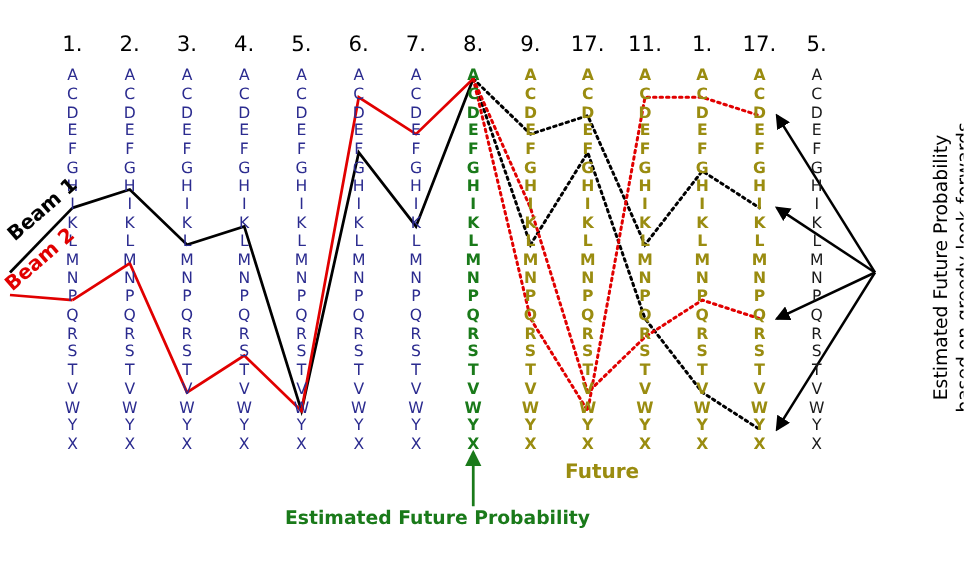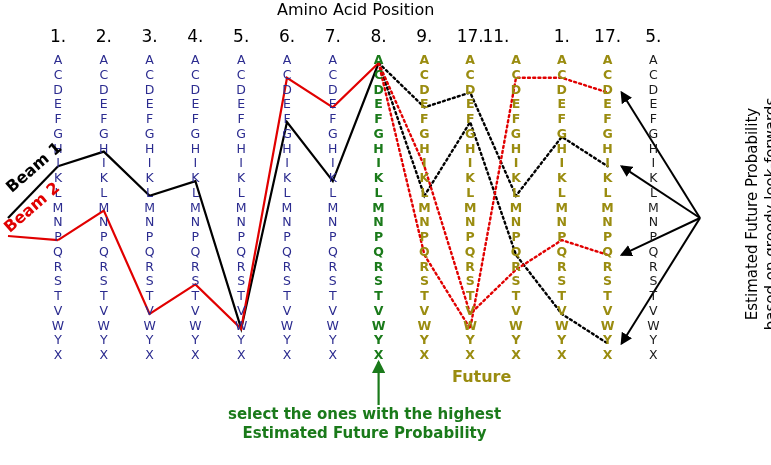--- a/index.html
+++ b/index.html
@@ -29,21 +29,20 @@
 
   .caption{position:absolute;font-size:15px;font-weight:bold;color:#1a7a1a;
            text-align:center;line-height:19px;white-space:nowrap;}
   .depth{position:absolute;font-size:16px;font-weight:bold;color:#9a8c10;}
 </style>
 </head>
 <body>
 
 <div id="stage">
 
-  <div class="title" style="left:277px;top:0px;">Amino Acid Position</div>
 
   <svg id="svg-layer">
       <polyline points="58.0,166.3 103.8,151.6 149.6,195.8 195.4,181.1 241.2,328.7 287.0,122.0 332.8,181.1 378.6,63.0" fill="none" stroke="#000000" stroke-width="2.2"></polyline>
       <polyline points="58.0,240.1 103.8,210.6 149.6,313.9 195.4,284.4 241.2,328.7 287.0,77.8 332.8,107.3 378.6,63.0" fill="none" stroke="#e10000" stroke-width="2.2"></polyline>
       <polyline points="378.6,63.0 424.4,107.3 470.2,92.5 516.0,195.8 561.8,136.8 607.6,166.3" fill="none" stroke="#000000" stroke-width="2.4" stroke-dasharray="2,3.2" stroke-linecap="round"></polyline>
       <polyline points="378.6,63.0 424.4,195.8 470.2,122.0 516.0,254.9 561.8,313.9 607.6,343.4" fill="none" stroke="#000000" stroke-width="2.4" stroke-dasharray="2,3.2" stroke-linecap="round"></polyline>
       <polyline points="378.6,63.0 424.4,254.9 470.2,328.7 516.0,77.8 561.8,77.8 607.6,92.5" fill="none" stroke="#e10000" stroke-width="2.4" stroke-dasharray="2,3.2" stroke-linecap="round"></polyline>
       <polyline points="378.6,63.0 424.4,166.3 470.2,313.9 516.0,269.6 561.8,240.1 607.6,254.9" fill="none" stroke="#e10000" stroke-width="2.4" stroke-dasharray="2,3.2" stroke-linecap="round"></polyline>
       <polyline points="8.0,218.0 58.0,166.3" fill="none" stroke="#000000" stroke-width="2.2"></polyline>
       <polyline points="8.0,236.0 58.0,240.1" fill="none" stroke="#e10000" stroke-width="2.2"></polyline>
@@ -66,21 +65,21 @@
       <div class="col-head" style="left: 58px; top: 26px;">1.</div>
       <div class="col-head" style="left: 103.8px; top: 26px;">2.</div>
       <div class="col-head" style="left: 149.6px; top: 26px;">3.</div>
       <div class="col-head" style="left: 195.4px; top: 26px;">4.</div>
       <div class="col-head" style="left: 241.2px; top: 26px;">5.</div>
       <div class="col-head" style="left: 287px; top: 26px;">6.</div>
       <div class="col-head" style="left: 332.8px; top: 26px;">7.</div>
       <div class="col-head" style="left: 378.6px; top: 26px;">8.</div>
       <div class="col-head" style="left: 424.4px; top: 26px;">9.</div>
       <div class="col-head" style="left: 470.2px; top: 26px;">17.</div>
-      <div class="col-head" style="left: 496px; top: 26px;">11.</div>
+      <div class="col-head" style="left: 516px; top: 26px;">11.</div>
       <div class="col-head" style="left: 561.8px; top: 26px;">1.</div>
       <div class="col-head" style="left: 607.6px; top: 26px;">17.</div>
       <div class="col-head" style="left: 653.4px; top: 26px;">5.</div>
     </div>
   <div id="grid">
       <div class="letter c-navy" style="left: 58px; top: 63px;">A</div>
       <div class="letter c-navy" style="left: 58px; top: 77.76px;">C</div>
       <div class="letter c-navy" style="left: 58px; top: 92.52px;">D</div>
       <div class="letter c-navy" style="left: 58px; top: 107.28px;">E</div>
       <div class="letter c-navy" style="left: 58px; top: 122.04px;">F</div>
@@ -379,16 +378,15 @@
   <div class="beam-label beam2" style="left:0px;top:222px;transform:rotate(-41deg);transform-origin:left top;">Beam 2</div>
 
   <div class="side-label" id="side-label" style="left:646px;top:195px;transform:rotate(-90deg);transform-origin:center center;">
       <div>Estimated Future Probability</div>
       <div>based on greedy look-forwards</div>
     </div>
 
   <div class="depth" style="left:452px;top:367px;">Future</div>
 
   <div class="caption" id="caption" style="left:228px;top:405px;">
-      <div>select the ones with the highest</div>
       <div>Estimated Future Probability</div>
     </div>
 </div>
 
 </body></html>

